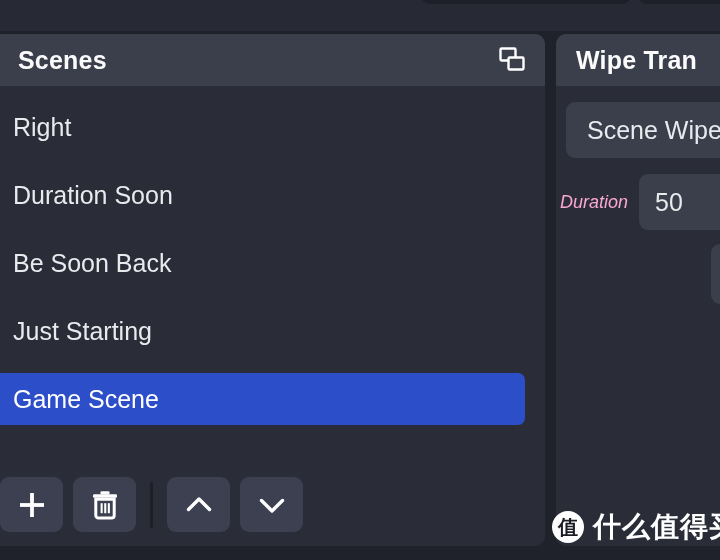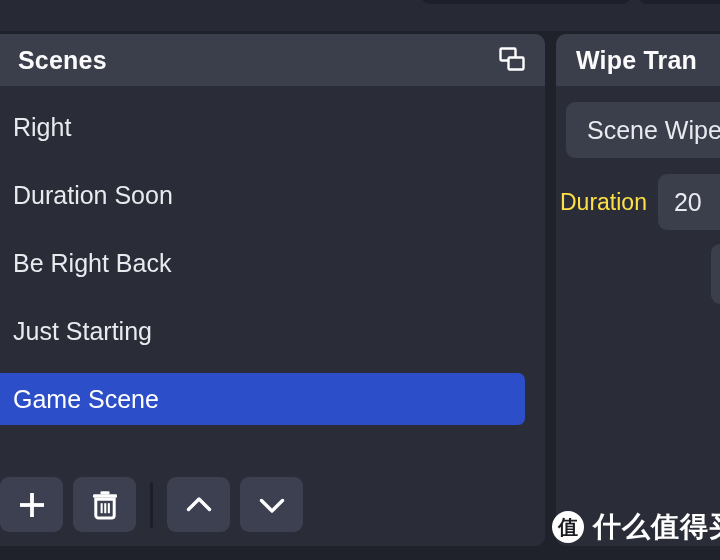--- a/index.html
+++ b/index.html
@@ -69,21 +69,21 @@
   
   .transition-select {
     position:absolute; left:10px; top:16px; width:232px; height:56px;
     background:#3b3f4c; border-radius:9px;
     display:flex; align-items:center; padding-left:21px;
     font-size:25px; color:#e8eaee; white-space:nowrap;
   }
   .duration-row {
     position:absolute; left:4px; top:88px; display:flex; align-items:center; gap:11px;
   }
-  .duration-label { font-size:23px; color:#fde047; white-space:nowrap; }
+  .duration-label { font-size:18px; color:#f9a8d4; white-space:nowrap;font-style:italic; }
   .duration-field {
     height:56px; min-width:110px; background:#3b3f4c; border-radius:9px;
     display:flex; align-items:center; padding:0 16px;
     font-size:25px; color:#e8eaee; white-space:nowrap;
   }
   .stepper-btn {
     position:absolute; left:155px; top:158px; width:70px; height:60px;
     background:#3b3f4c; border-radius:9px;
     display:flex; align-items:center; justify-content:center;
     border:none; cursor:pointer;
@@ -133,21 +133,21 @@
     <div class="panel-body">
 
       <div class="scene-list">
         <div class="scene-item">
           <span>Right</span>
         </div>
         <div class="scene-item">
           <span>Duration Soon</span>
         </div>
         <div class="scene-item">
-          <span>Be Right Back</span>
+          <span>Be Soon Back</span>
         </div>
         <div class="scene-item">
           <span>Just Starting</span>
         </div>
         <div class="scene-item selected">
           <span>Game Scene</span>
         </div>
       </div>
 
       <div class="scene-toolbar">
@@ -203,21 +203,21 @@
 
     <div class="panel-body">
 
       <div class="transition-select">
         <span>Scene Wipe</span>
       </div>
 
       <div class="duration-row">
         <span class="duration-label">Duration</span>
         <div class="duration-field">
-          <span>20</span>
+          <span>50</span>
         </div>
       </div>
 
       <button class="stepper-btn">
         
       </button>
 
     </div>
   </div>
 

